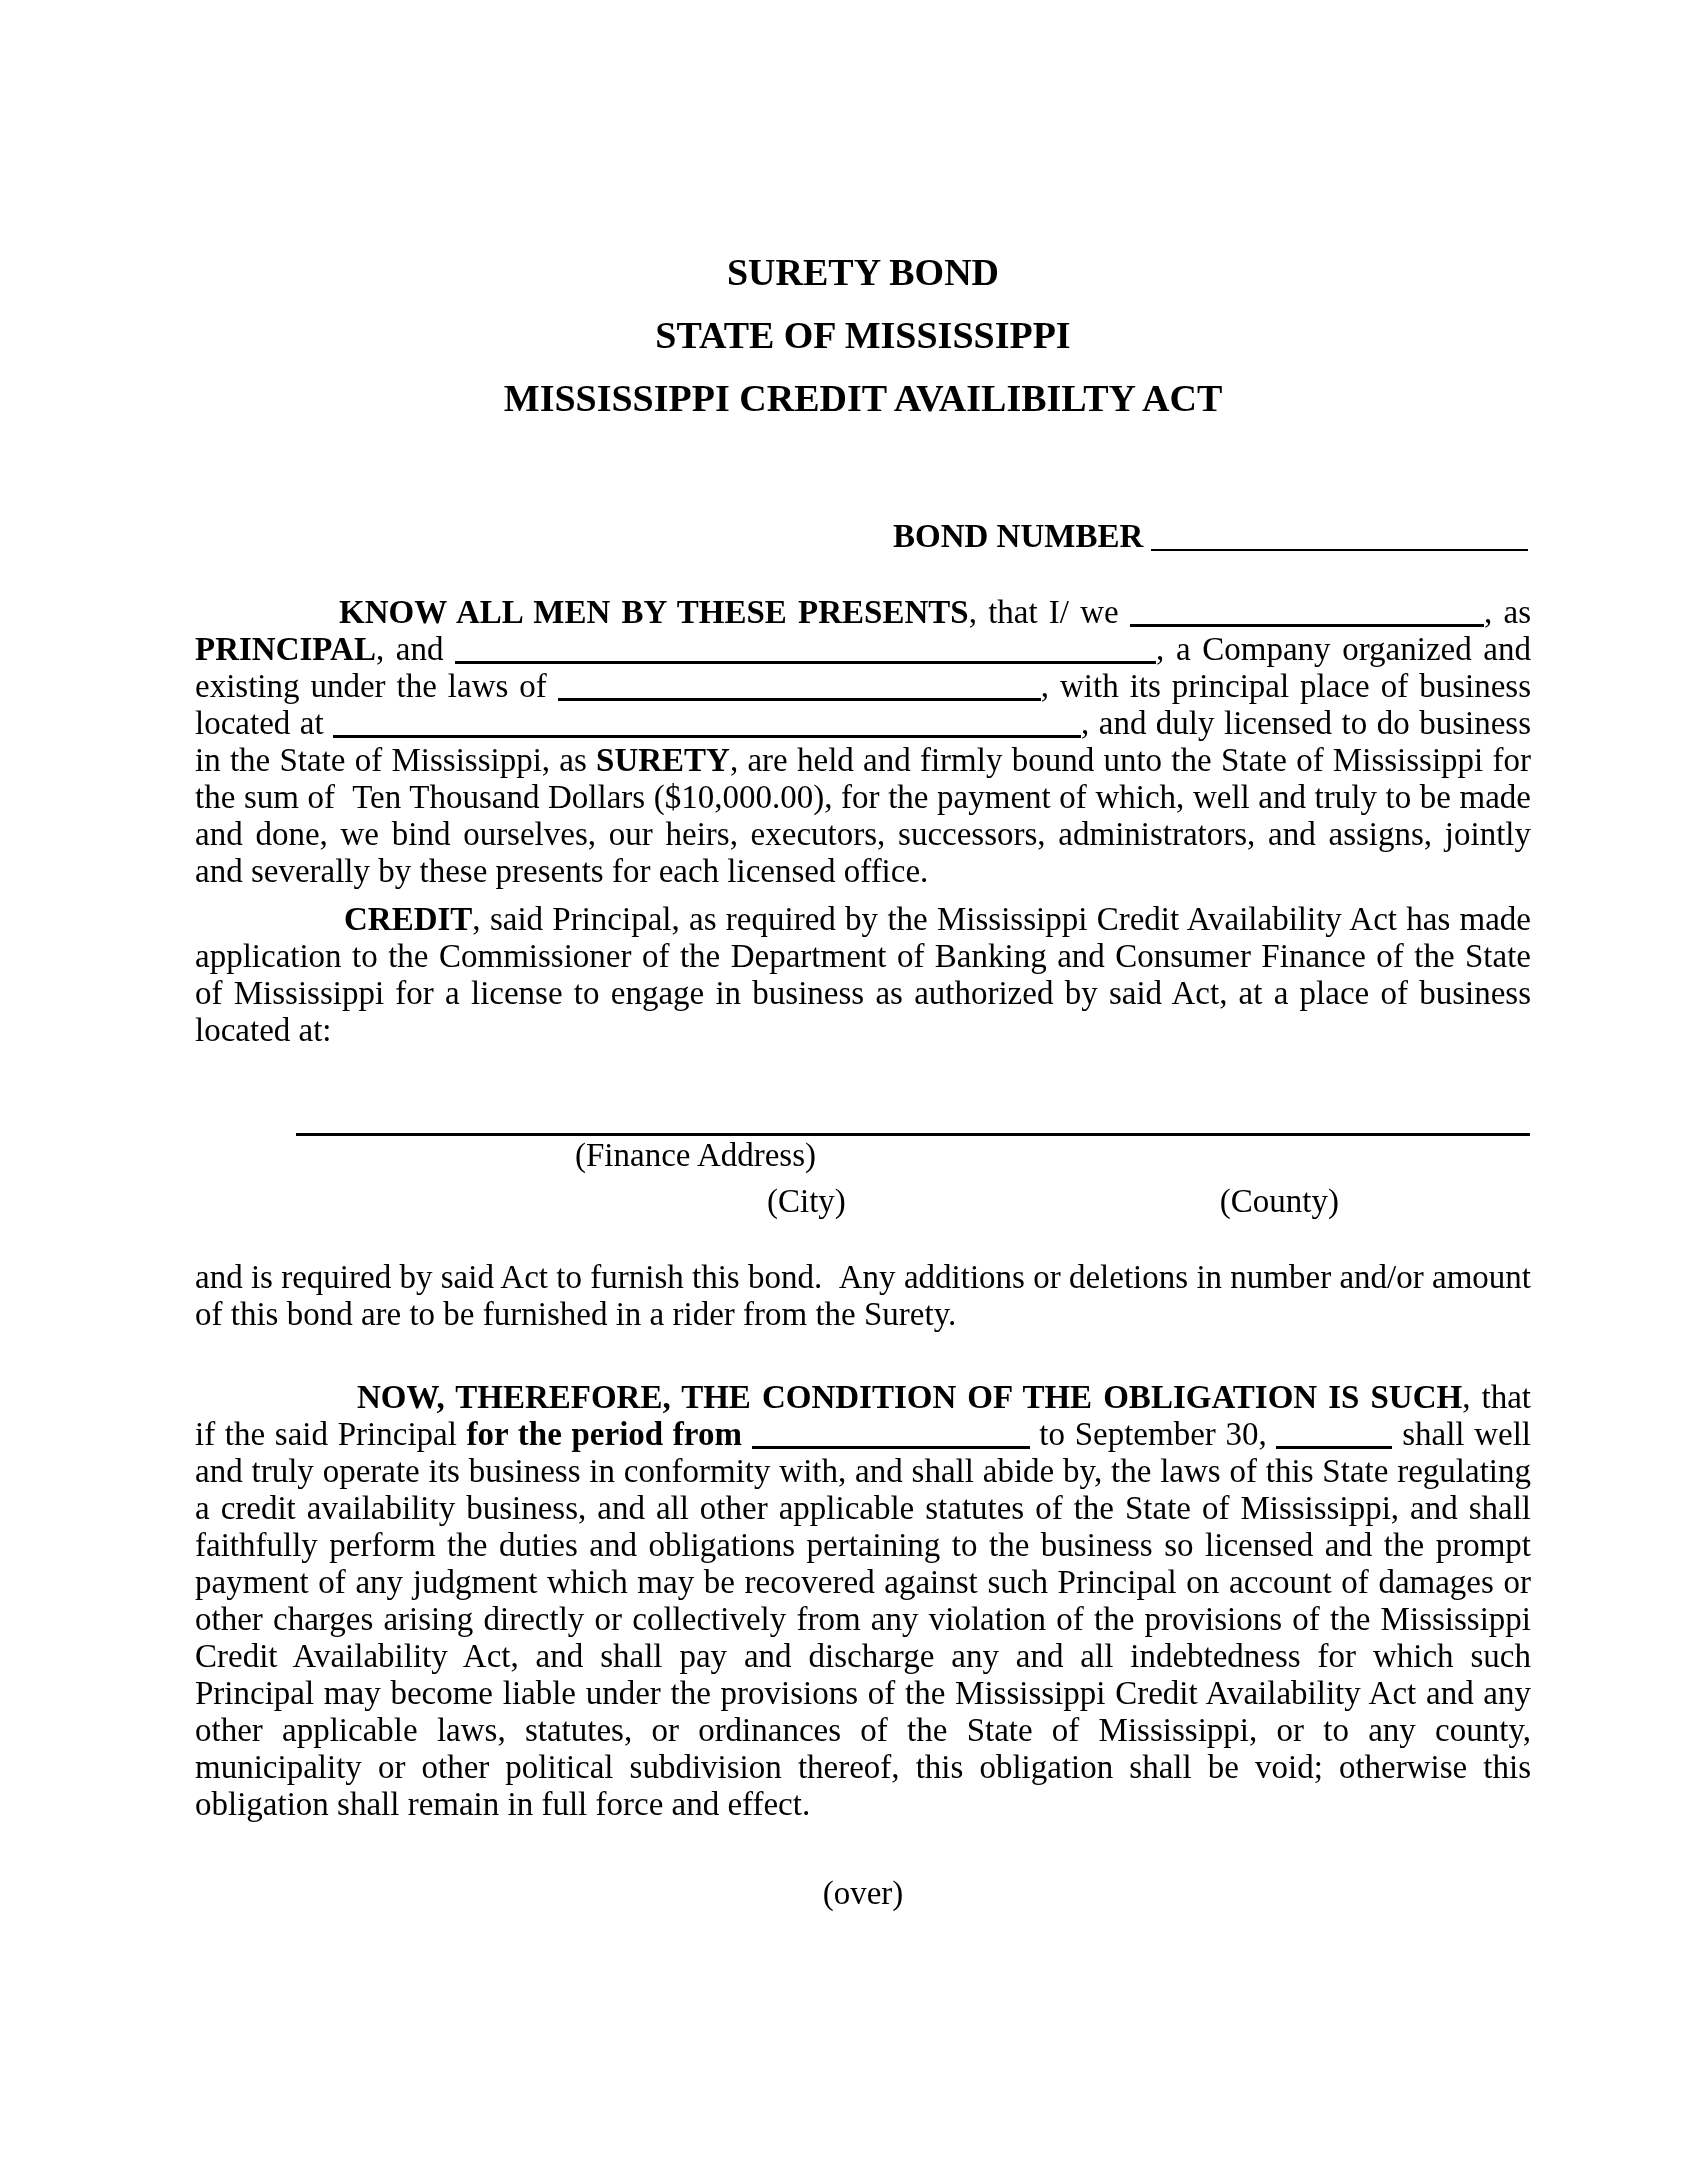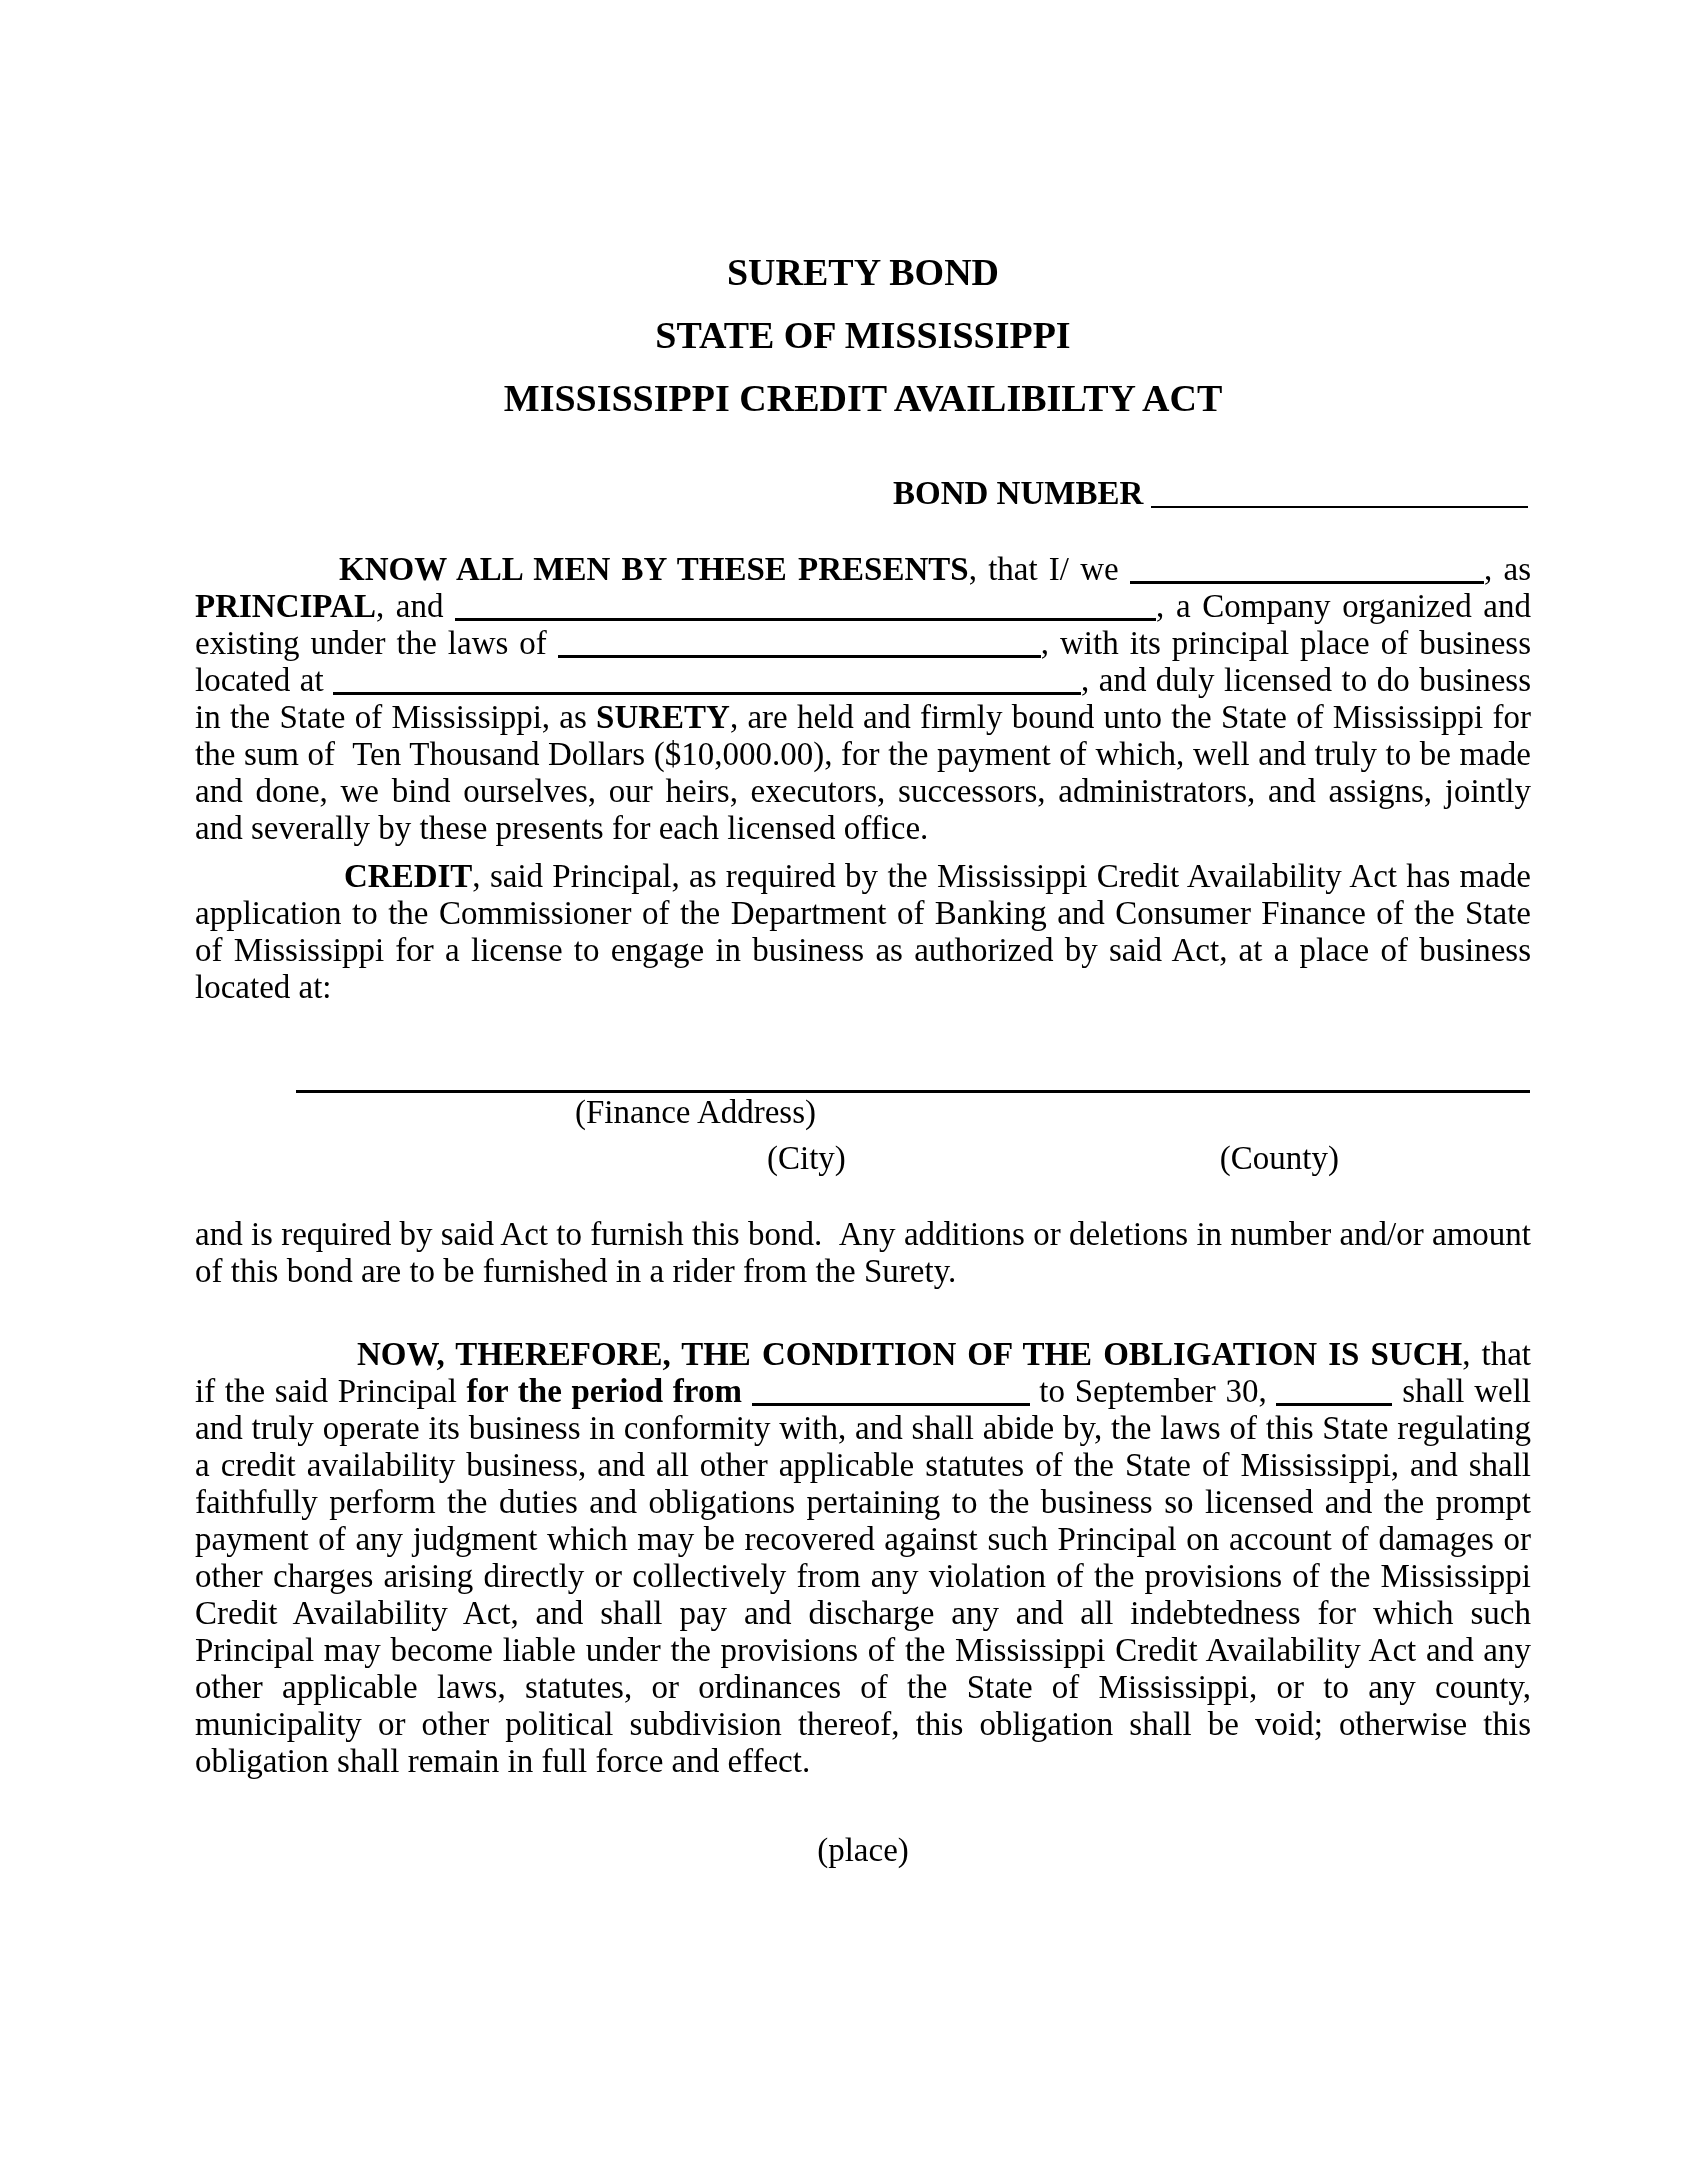--- a/index.html
+++ b/index.html
@@ -25,21 +25,21 @@
   .para { text-align: justify; }
 
   .titles {
     margin-top: 241px;
     text-align: center;
     font-weight: bold;
     font-size: 38px;
     line-height: 63px;
   }
 
-  .bond-row { margin-top: 45px; margin-left: 698px; white-space: nowrap; }
+  .bond-row { margin-top: 88px; margin-left: 698px; white-space: nowrap; }
   .bond-row .label { font-weight: bold; }
 
   .blank {
     display: inline-block;
     height: 0;
     border-bottom: 3.3px solid #000;
     margin-bottom: -4px;
   }
   .bond-blank   { width: 377px; margin-left: 8px; border-bottom-width: 2.6px; }
   .w-principal  { width: 354px; }
@@ -92,17 +92,17 @@
 
     <div class="street-line"></div>
     <div class="street-label">(Finance Address)</div>
 
     <div class="city-labels"><span class="city-label">(City)</span><span class="county-label">(County)</span></div>
 
     <p class="para p3">and is required by said Act to furnish this bond. &nbsp;Any additions or deletions in number and/or amount of this bond are to be furnished in a rider from the Surety.</p>
 
     <p class="para p4"><span class="b">NOW, THEREFORE, THE CONDITION OF THE OBLIGATION IS SUCH</span><span>, that if the said Principal </span><span class="b">for the period from </span><span class="blank w-period"></span><span> to September 30, </span><span class="blank w-year"></span><span> shall well and truly operate its business in conformity with, and shall abide by, the laws of this State regulating a credit availability business, and all other applicable statutes of the State of Mississippi, and shall faithfully perform the duties and obligations pertaining to the business so licensed and the prompt payment of any judgment which may be recovered against such Principal on account of damages or other charges arising directly or collectively from any violation of the provisions of the Mississippi Credit Availability Act, and shall pay and discharge any and all indebtedness for which such Principal may become liable under the provisions of the Mississippi Credit Availability Act and any other applicable laws, statutes, or ordinances of the State of Mississippi, or to any county, municipality or other political subdivision thereof, this obligation shall be void; otherwise this obligation shall remain in full force and effect.</span></p>
 
-    <div class="over">(place)</div>
+    <div class="over">(over)</div>
 
   </div>
 </div>
 
 
 </body></html>

